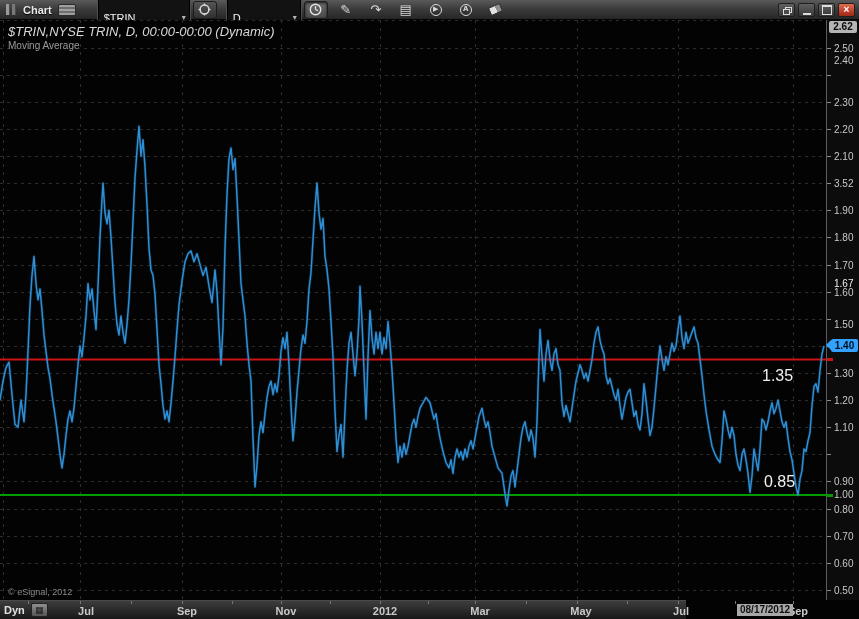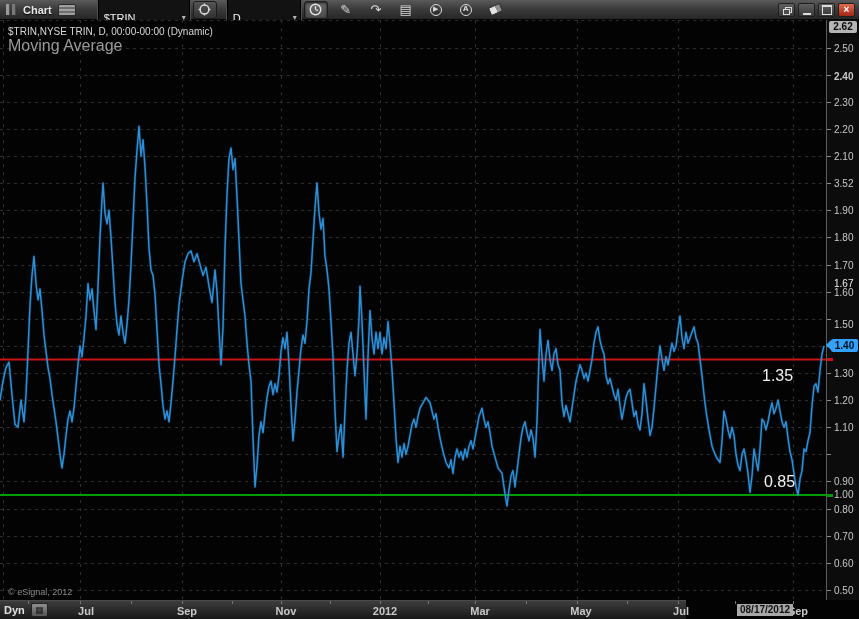--- a/index.html
+++ b/index.html
@@ -38,22 +38,22 @@
   .win-controls .close{background:linear-gradient(#e06a4f,#a22716);color:#fff;font-size:10px;
     font-weight:bold;line-height:10px;}
   .ic-restore{position:relative;width:8px;height:7px;}
   .ic-restore:before{content:"";position:absolute;left:2px;top:0;width:5px;height:4px;border:1px solid #ddd;}
   .ic-restore:after{content:"";position:absolute;left:0;top:2px;width:5px;height:4px;border:1px solid #ddd;background:#4a4a4a;}
   .ic-min{width:8px;height:2px;background:#ddd;margin-top:7px;}
   .ic-max{width:8px;height:7px;border:1px solid #ddd;border-top-width:2px;}
   
   .chart-region{position:absolute;left:0;top:20px;width:826px;height:580px;background:#030303;overflow:hidden;}
   .legend{position:absolute;left:8px;top:5px;line-height:14px;z-index:5;}
-  .legend div:first-child{color:#d8d8d8;font-size:10px;}
-  .legend div:last-child{color:#9a9a9a;font-size:16px;}
+  .legend div:first-child{color:#d8d8d8;font-size:13px;font-style:italic;}
+  .legend div:last-child{color:#9a9a9a;font-size:10px;}
   .copyright{position:absolute;left:8px;top:567px;color:#8a8a8a;font-size:9px;z-index:5;}
   .anno{position:absolute;color:#f0f0f0;font-size:16px;z-index:6;cursor:move;}
   
   .y-axis{position:absolute;left:826px;top:20px;width:33px;height:580px;background:#0c0c0c;
     border-left:1px solid #5c5c5c;box-sizing:border-box;}
   .ylab{position:absolute;left:7px;color:#c9c9c9;font-size:10px;}
   .ytick{position:absolute;left:0;width:4px;height:1px;background:#8a8a8a;}
   .top-badge{position:absolute;left:2px;top:1px;width:28px;height:12px;background:#b5b5b5;color:#0a0a0a;
     font-size:10px;font-weight:bold;text-align:center;line-height:12px;border-radius:2px;z-index:4;}
   .ma-label{position:absolute;left:7px;color:#f0f0f0;font-size:10px;z-index:3;}
@@ -221,21 +221,21 @@
       <div class="ylab" style="top: 185.264px;">1.90</div>
       <div class="ytick" style="top: 190.264px;"></div>
       <div class="ylab" style="top: 158.144px;">3.52</div>
       <div class="ytick" style="top: 163.144px;"></div>
       <div class="ylab" style="top: 131.024px;">2.10</div>
       <div class="ytick" style="top: 136.024px;"></div>
       <div class="ylab" style="top: 103.904px;">2.20</div>
       <div class="ytick" style="top: 108.904px;"></div>
       <div class="ylab" style="top: 76.784px;">2.30</div>
       <div class="ytick" style="top: 81.784px;"></div>
-      <div class="ylab" style="top: 51px; font-weight: bold;">2.40</div>
+      <div class="ylab" style="top: 35px;">2.40</div>
       <div class="ytick" style="top: 54.664px;"></div>
       <div class="ylab" style="top: 22.544px;">2.50</div>
       <div class="ytick" style="top: 27.544px;"></div>
     </div>
 
   <div class="bottom-bar" id="bottom-bar">
     <span class="dyn">Dyn</span>
     <button class="dyn-btn">▦</button>
     <div class="date-badge" id="date-badge" style="left: 737px;">08/17/2012</div>
   <div class="xlab" style="left: 86px;">Jul</div>

